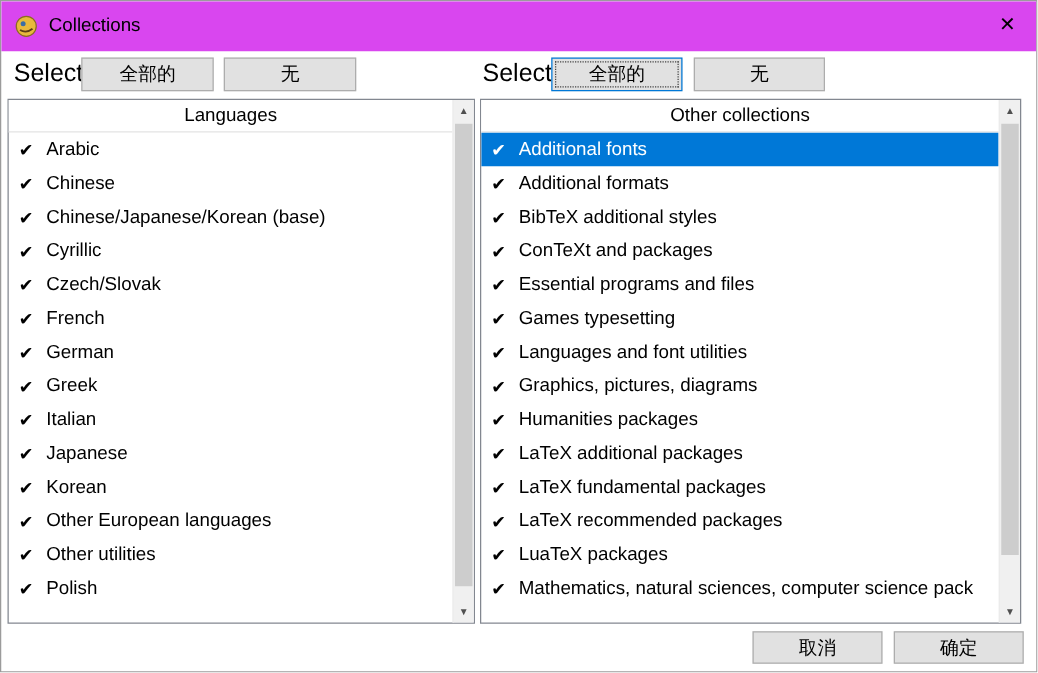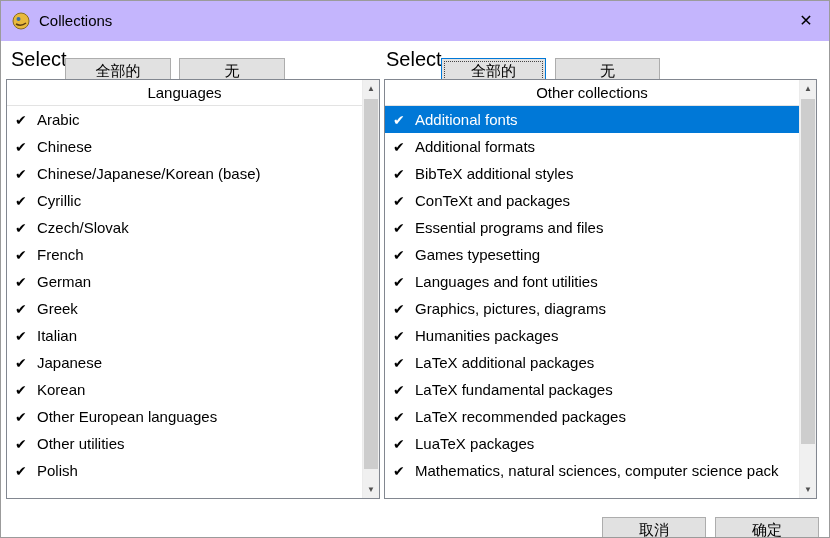--- a/index.html
+++ b/index.html
@@ -11,21 +11,21 @@
   }
   .window {
     position:relative;
     width:828px; height:536px;
     border:1px solid #9b9b9b;
     background:#ffffff;
     box-sizing:content-box;
     overflow:hidden;
   }
   
-  .titlebar { position:absolute; top:0; left:0; right:0; height:40px; background:#c4b5fd; }
+  .titlebar { position:absolute; top:0; left:0; right:0; height:40px; background:#d946ef; }
   .app-icon { position:absolute; left:11px; top:11px; width:18px; height:18px; }
   .window-title {
     position:absolute; left:38px; top:0; height:40px; line-height:40px;
     font-size:15px; color:#000;
   }
   .close-btn {
     position:absolute; right:8px; top:5px; width:30px; height:30px;
     line-height:30px; text-align:center; font-size:16px; color:#000;
     cursor:default;
   }
@@ -33,21 +33,20 @@
   .select-label {
     position:absolute; top:45px; height:27px; line-height:27px; font-size:20px; color:#000;
   }
   .btn {
     position:absolute; box-sizing:border-box;
     background:#e1e1e1; border:1px solid #adadad;
     font-size:15px; color:#000;
     display:flex; align-items:center; justify-content:center;
     font-family:Liberation Mono, monospace;
     cursor:default;
-    margin-top:12px;
   }
   .btn.focused {
     border:1px solid #0078d7;
     outline:1px dotted #444;
     outline-offset:-4px;
   }
   
   .listbox {
     position:absolute; top:78px; height:420px;
     border:1px solid #828790; background:#fff;

